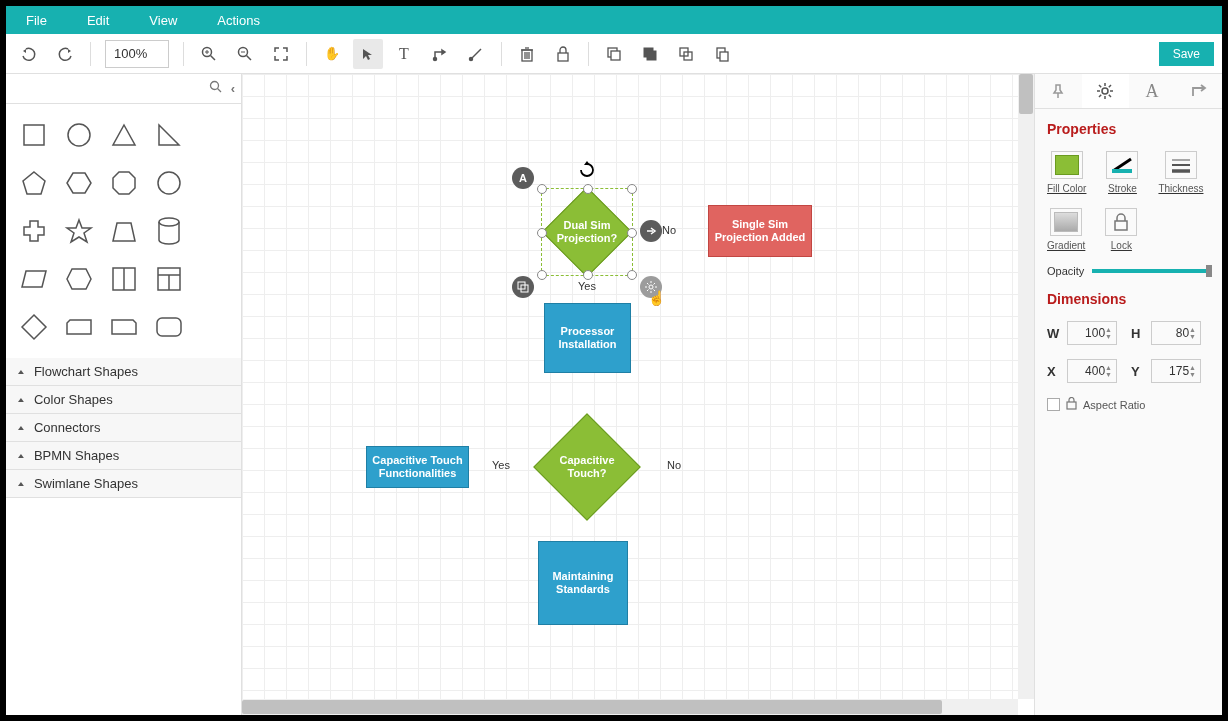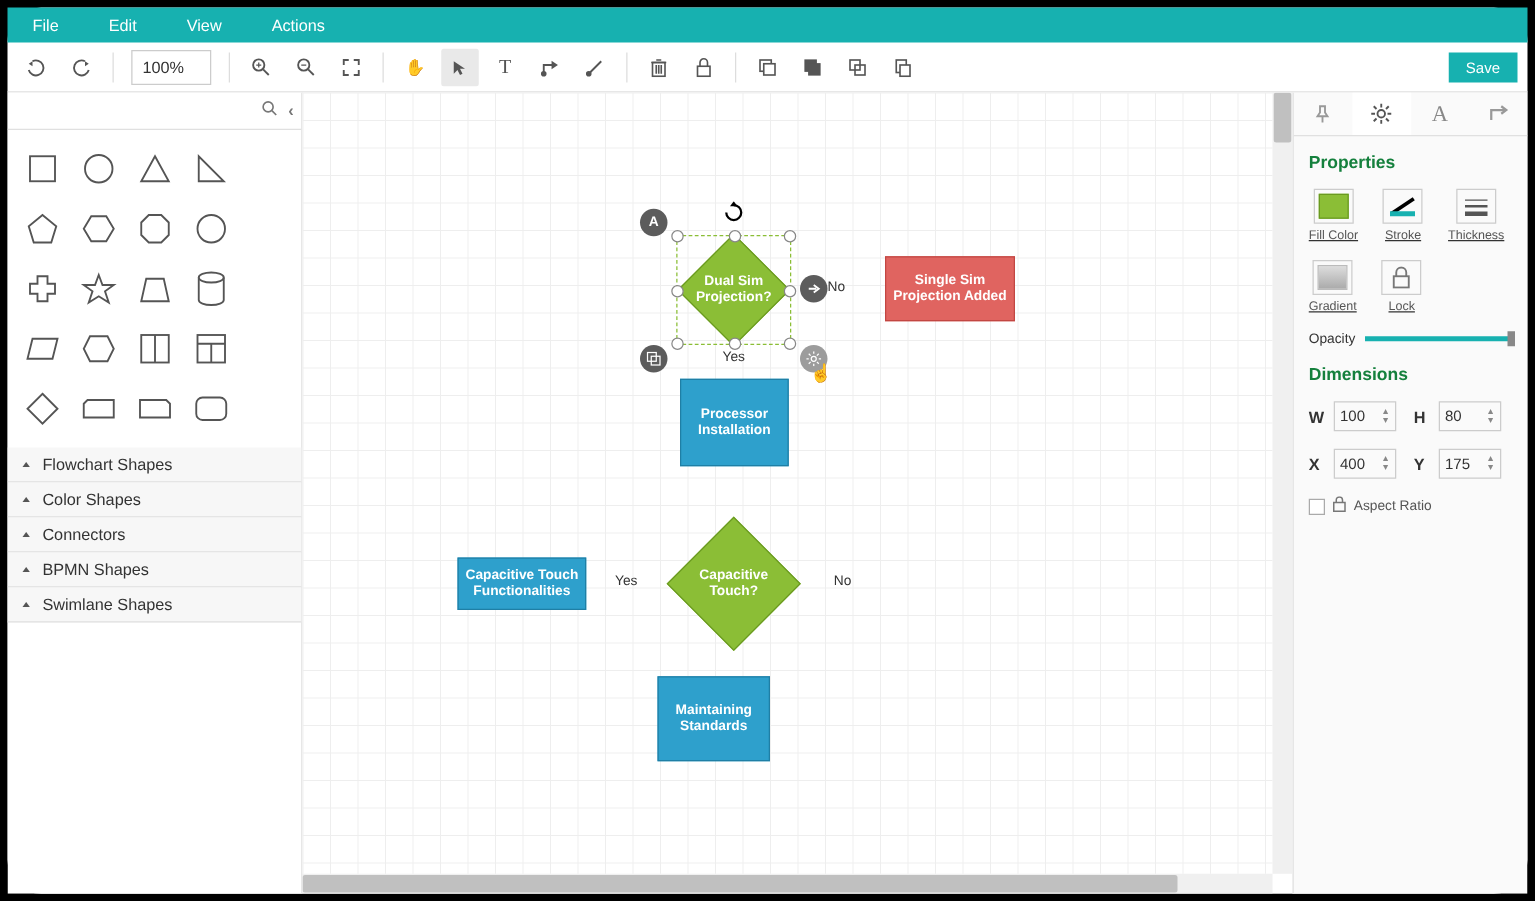--- a/index.html
+++ b/index.html
@@ -68,32 +68,32 @@
   
   .bubble { position: absolute; width: 22px; height: 22px; border-radius: 50%; background: #5c5c5c; color: #fff; display: flex; align-items: center; justify-content: center; font-size: 11px; cursor: pointer; }
   .cursor-hand { position: absolute; font-size: 14px; pointer-events: none; color: #333; }
 
   
   .rpanel { width: 188px; border-left: 1px solid #e0e0e0; display: flex; flex-direction: column; background: #fafafa; }
   .rtabs { display: flex; border-bottom: 1px solid #e0e0e0; }
   .rtab { flex: 1; height: 34px; display: flex; align-items: center; justify-content: center; color: #888; cursor: pointer; }
   .rtab.active { background: #fff; color: #555; }
   .rbody { padding: 12px 12px; display: flex; flex-direction: column; gap: 14px; overflow: auto; }
-  .sect-title { color: #15803d; font-weight: 600; font-size: 14px; }
+  .sect-title { color: #b91c1c; font-weight: 600; font-size: 14px; }
   .prop-row { display: flex; gap: 20px; text-decoration: underline; }
   .prop-item { display: flex; flex-direction: column; align-items: center; gap: 4px; font-size: 10px; color: #555; }
   .swatch { width: 32px; height: 28px; border: 1px solid #ccc; display: flex; align-items: center; justify-content: center; }
   .fillcolor { background: #8bbe36; width: 24px; height: 20px; border: 1px solid #6a9a20; }
   .grad { background: linear-gradient(#ddd,#aaa); width: 24px; height: 20px; border: 1px solid #bbb; }
   .opacity-slider { display: flex; align-items: center; gap: 8px; font-size: 11px; }
   .slider-track { flex: 1; height: 4px; background: #17b1b0; position: relative; }
   .slider-track .knob { position: absolute; right: -2px; top: -4px; width: 6px; height: 12px; background: #888; }
   .dim-row { display: flex; align-items: center; gap: 6px; }
   .dim-row label { width: 14px; font-weight: 600; }
-  .num-input { width: 50px; height: 24px; border: 1px solid #ccc; padding: 0 4px; display: flex; align-items: center; justify-content: space-between; font-size: 12px; }
+  .num-input { width: 50px; height: 24px; border: 1px solid #ccc; padding: 0 4px; display: flex; align-items: center; justify-content: flex-end; font-size: 12px; }
   .spinner { display: flex; flex-direction: column; font-size: 7px; line-height: 7px; color: #888; }
   .aspect { display: flex; align-items: center; gap: 6px; font-size: 11px; color: #555; }
   .aspect .cb { width: 13px; height: 13px; border: 1px solid #aaa; background: #fff; }
 </style>
 </head>
 <body>
 
 <div class="frame">
 <div class="app">
 
@@ -438,21 +438,21 @@
             </div>
         <div class="cursor-hand" style="left:406px; top:216px;">☝</div>
 
         <div class="node red-fill" style="left:466px; top:131px; width:104px; height:52px;">Single Sim Projection Added</div>
         <div class="node blue-fill" style="left:302px; top:229px; width:87px; height:70px;">Processor Installation</div>
 
         <div class="node diamond green-fill" style="left:307px; top:355px; width:76px; height:76px;">
               <div class="inner">Capacitive Touch?</div>
             </div>
         <div class="node blue-fill" style="left:124px; top:372px; width:103px; height:42px;">Capacitive Touch Functionalities</div>
-        <div class="node blue-fill" style="left:284px; top:467px; width:90px; height:68px;">Maintaining Standards</div>
+        <div class="node blue-fill" style="left:296px; top:467px; width:90px; height:84px;">Maintaining Standards</div>
       </div>
 
       <div class="vscroll">
             <div class="thumb"></div>
           </div>
       <div class="hscroll">
             <div class="thumb"></div>
           </div>
     </div>
 

